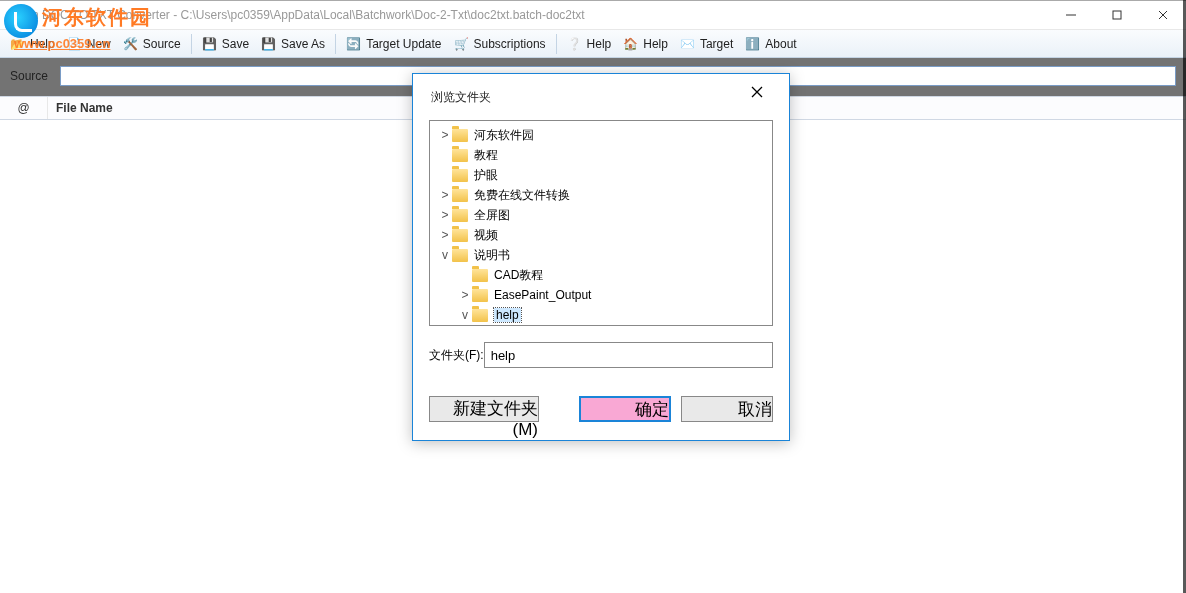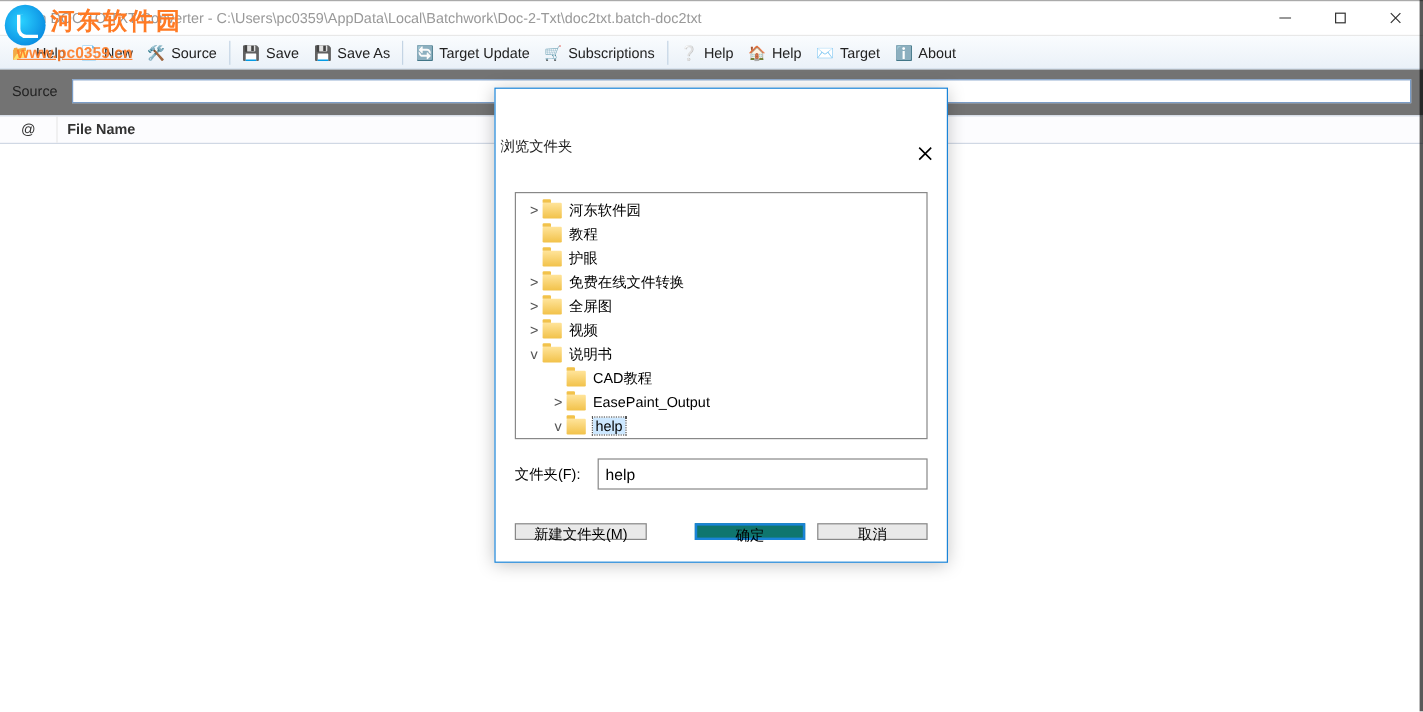--- a/index.html
+++ b/index.html
@@ -32,43 +32,43 @@
 
 
 .watermark { position:absolute; top:4px; left:4px; pointer-events:none; font-weight:bold; }
 .watermark .zh { color:#ff7a24; font-size:20px; letter-spacing:2px; }
 .watermark .url { color:#ff7a24; font-size:13px; opacity:.9; display:block; margin-top:-2px; margin-left:10px;text-decoration:underline; }
 .watermark .logo { display:inline-block; width:34px; height:34px; background:radial-gradient(circle at 40% 40%, #2ad1ff, #0077d8); border-radius:50%; vertical-align:middle; margin-right:4px; position:relative;}
 .watermark .logo::after{content:"";position:absolute;inset:8px 6px 6px 10px;border:3px solid #fff;border-top:none;border-right:none;border-radius:0 0 0 8px;}
 
 
 .dialog { position:absolute; top:73px; left:412px; width:378px; background:#fff; border:1px solid #1a84d8; box-shadow:0 2px 14px rgba(0,0,0,.25); }
-.dlg-title { height:32px; display:flex; align-items:flex-start; padding:0 4px; color:#222;margin-top:40px; }
+.dlg-title { height:32px; display:flex; align-items:flex-end; padding:0 18px; color:#222; }
 .dlg-title .spacer{flex:1;}
 .dlg-close { width:28px; height:28px; display:flex; align-items:center; justify-content:center; cursor:pointer; }
 .dlg-body { padding: 14px 16px 18px 16px; }
 .tree-box { border:1px solid #888; height:206px; overflow-y:scroll; padding:4px 0; position:relative; }
 .tree-row { display:flex; align-items:center; height:20px; padding-left:8px; cursor:pointer; }
 .tree-row .arrow { width:14px; display:inline-flex; justify-content:center; color:#555;}
 .tree-row .folder-ic { width:16px; height:13px; margin-right:6px; background:linear-gradient(#ffe49a,#f2c24a); border-radius:1px; position:relative; }
 .tree-row .folder-ic::before{content:"";position:absolute;top:-3px;left:0;width:7px;height:3px;background:#f2c24a;border-radius:1px 1px 0 0;}
 .tree-row.selected .lbl { background:#cde8ff; outline:1px dotted #555; padding: 0 2px;}
 .tree-row .lbl { color:#000; }
 .indent1 { padding-left:8px; }
 .indent2 { padding-left:28px; }
 .indent3 { padding-left:48px; }
 .tree-row.cut { overflow:hidden; }
 
-.folder-name-row { display:flex; align-items:center; margin-top:16px; gap:14px; }
+.folder-name-row { display:flex; align-items:center; margin-top:16px; }
 .folder-name-row input { flex:1; height:26px; border:1px solid #888; padding:0 6px; font-size:13px; }
 
 .dlg-buttons { display:flex; gap:10px; margin-top:28px; justify-content:flex-start; align-items:center;}
 .dlg-buttons .sp { flex:1; }
-.dlg-btn { width:92px; height:14px; border:1px solid #888; background:#e9e9e9; cursor:pointer; font-size:12px; }
-.dlg-btn.primary { border:2px solid #1a84d8; background:#0f766e; }
+.dlg-btn { width:92px; height:26px; border:1px solid #888; background:#e9e9e9; cursor:pointer; font-size:17px;text-align:right; }
+.dlg-btn.primary { border:2px solid #1a84d8; background:#f9a8d4; }
 
 
 .right-edge { position:absolute; top:0; bottom:0; right:0; width:3px; background:#000; opacity:.65;}
 .top-edge { position:absolute; top:0; left:0; right:0; height:1px; background:#aaa;}
 
 
 .tree-box::-webkit-scrollbar{width:17px;background:#f0f0f0;}
 .tree-box::-webkit-scrollbar-thumb{background:#c7c7c7;border:1px solid #a8a8a8;}
 </style>
 </head>

